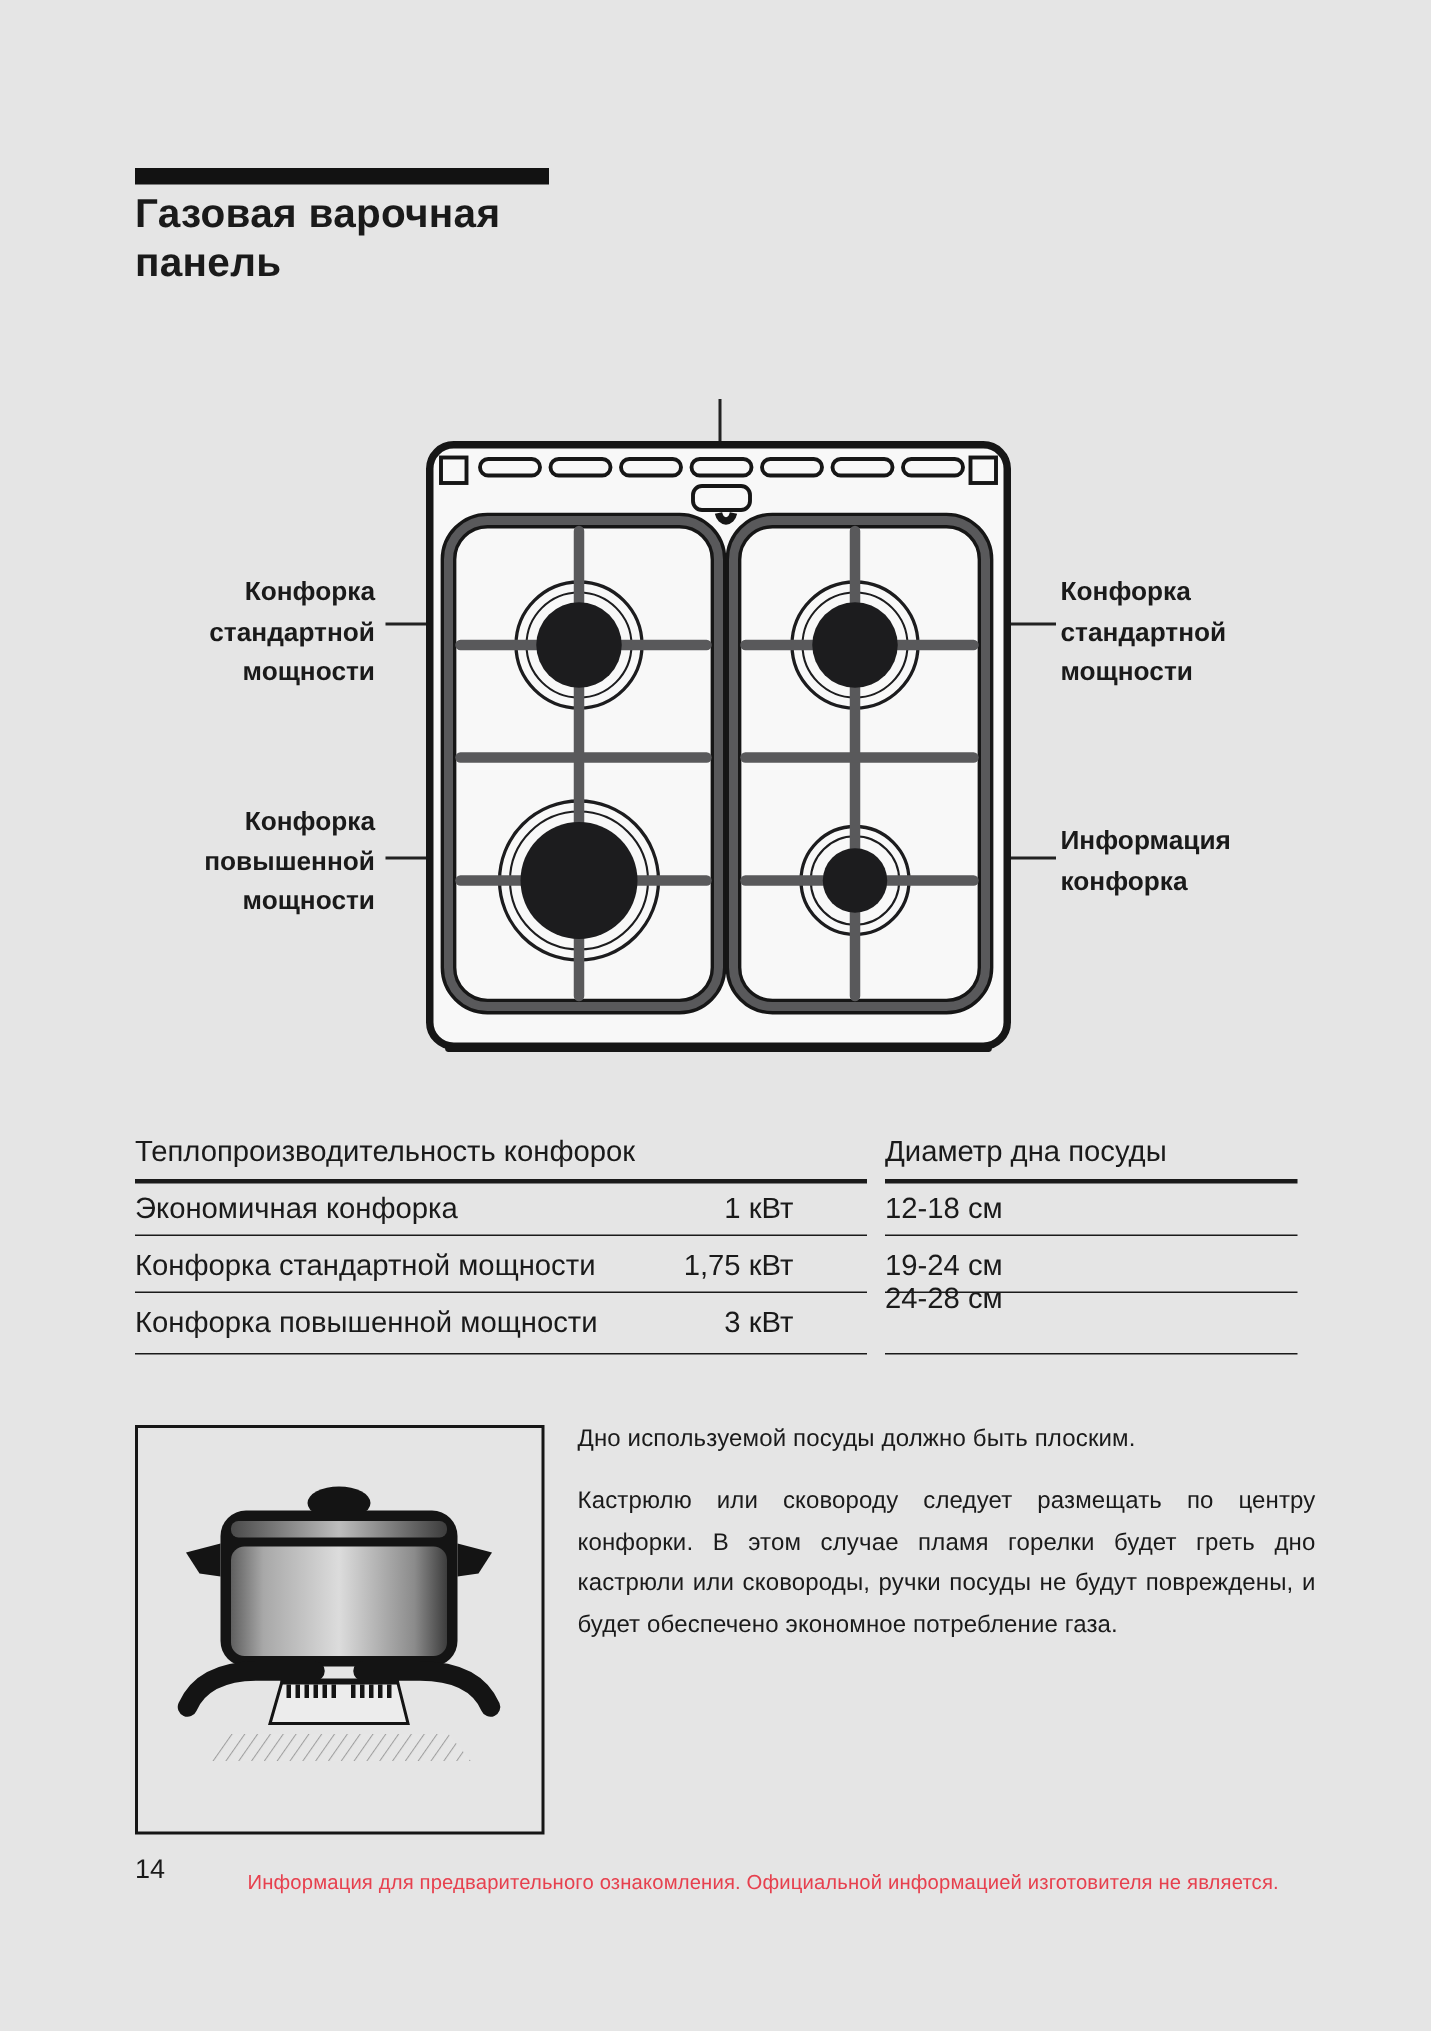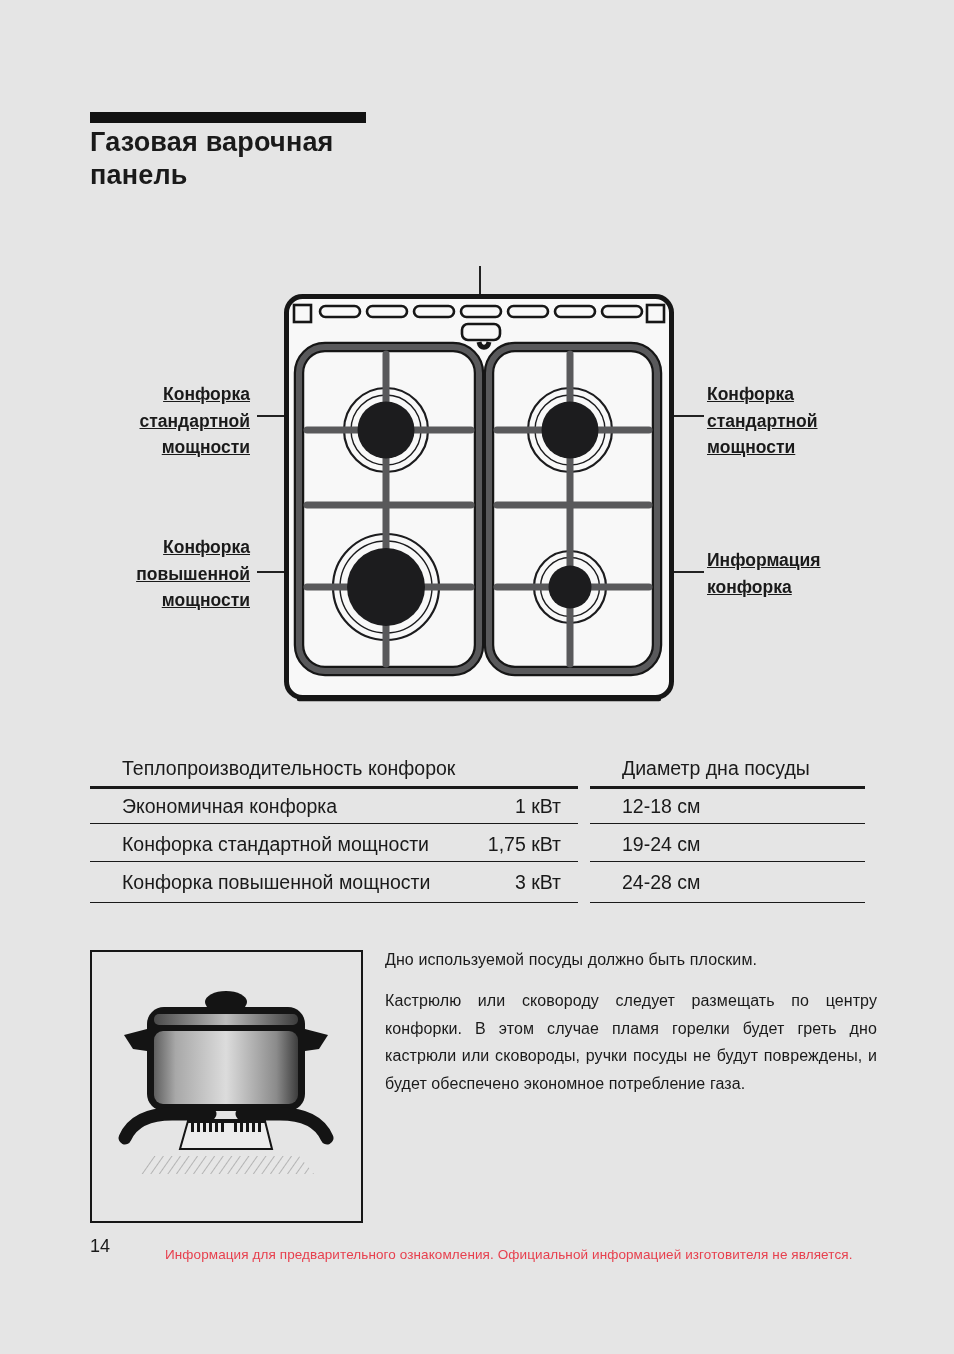--- a/index.html
+++ b/index.html
@@ -13,28 +13,28 @@
   .page-title{left:90px;top:126px;width:340px;font-size:27px;font-weight:bold;
               line-height:33px;letter-spacing:.2px;}
 
   .steam-caption{left:277px;top:191px;width:400px;text-align:center;}
   .steam-title{font-size:17.5px;font-weight:bold;line-height:23px;}
   .steam-warning{font-size:18.5px;line-height:23.5px;}
 
   .leader{background:#222222;}
   .cooktop-wrap{left:283px;top:293px;width:392px;height:412px;}
 
-  .burner-label{font-size:17.5px;font-weight:bold;line-height:26.5px;text-decoration:underline;}
+  .burner-label{font-size:17.5px;font-weight:bold;line-height:26.5px;}
   .lbl-tl{left:100px;top:381px;width:150px;text-align:right;}
   .lbl-bl{left:100px;top:534px;width:150px;text-align:right;}
   .lbl-tr{left:707px;top:381px;width:170px;text-align:left;}
   .lbl-br{left:707px;top:547px;width:170px;text-align:left;}
 
   .spec-table{left:90px;top:750px;width:775px;height:162px;}
-  .spec-table .cell{position:absolute;font-size:19.5px;white-space:nowrap;margin-left:32px;}
+  .spec-table .cell{position:absolute;font-size:19.5px;white-space:nowrap;}
   .rule{position:absolute;background:#1a1a1a;}
   .rule-thick{height:2.5px;}
   .rule-thin{height:1.3px;}
   .seg-left{left:0;width:488px;}
   .seg-right{left:500px;width:275px;}
   .col-name{left:0;}
   .col-power{left:296px;width:143px;text-align:right;}
   .col-dia{left:500px;}
 
   .pot-figure{left:90px;top:950px;width:269px;height:269px;border:2px solid #161616;}
@@ -151,21 +151,21 @@
       <div class="cell col-name" style="top:83px;">Конфорка стандартной мощности</div>
       <div class="cell col-power" style="top:83px;">1,75 кВт</div>
       <div class="cell col-dia" style="top:83px;">19-24 см</div>
     </div>
     <div class="rule rule-thin seg-left" style="top:111px;"></div>
     <div class="rule rule-thin seg-right" style="top:111px;"></div>
 
     <div>
       <div class="cell col-name" style="top:121px;">Конфорка повышенной мощности</div>
       <div class="cell col-power" style="top:121px;">3 кВт</div>
-      <div class="cell col-dia" style="top:121px;">24-28 см</div>
+      <div class="cell col-dia" style="top:105px;">24-28 см</div>
     </div>
     <div class="rule rule-thin seg-left" style="top:152px;"></div>
     <div class="rule rule-thin seg-right" style="top:152px;"></div>
   </div>
 
   <div class="abs pot-figure">
     <svg width="269" height="269" viewBox="0 0 269 269" xmlns="http://www.w3.org/2000/svg">
       <defs>
         <linearGradient id="potGrad" x1="0" y1="0" x2="1" y2="0">
           <stop offset="0" stop-color="#5f5f5f"></stop>

